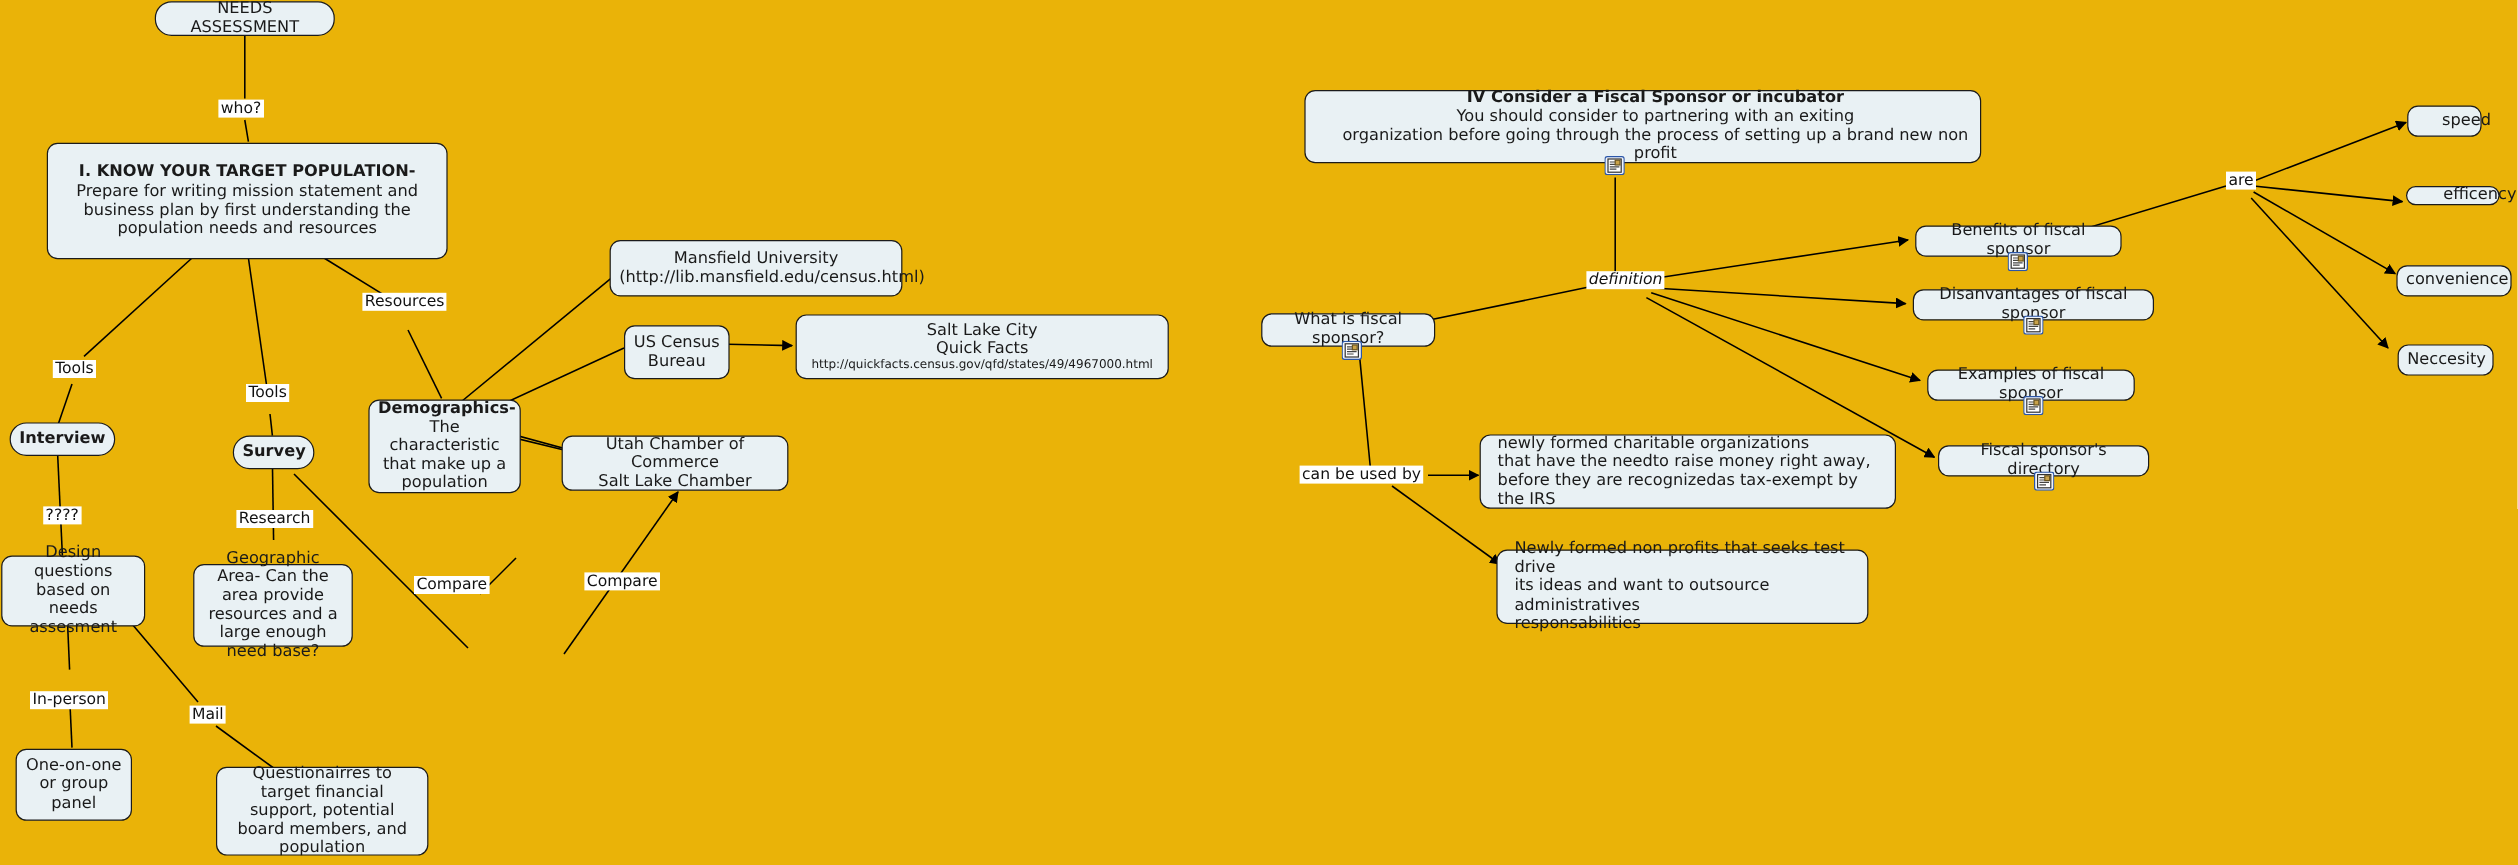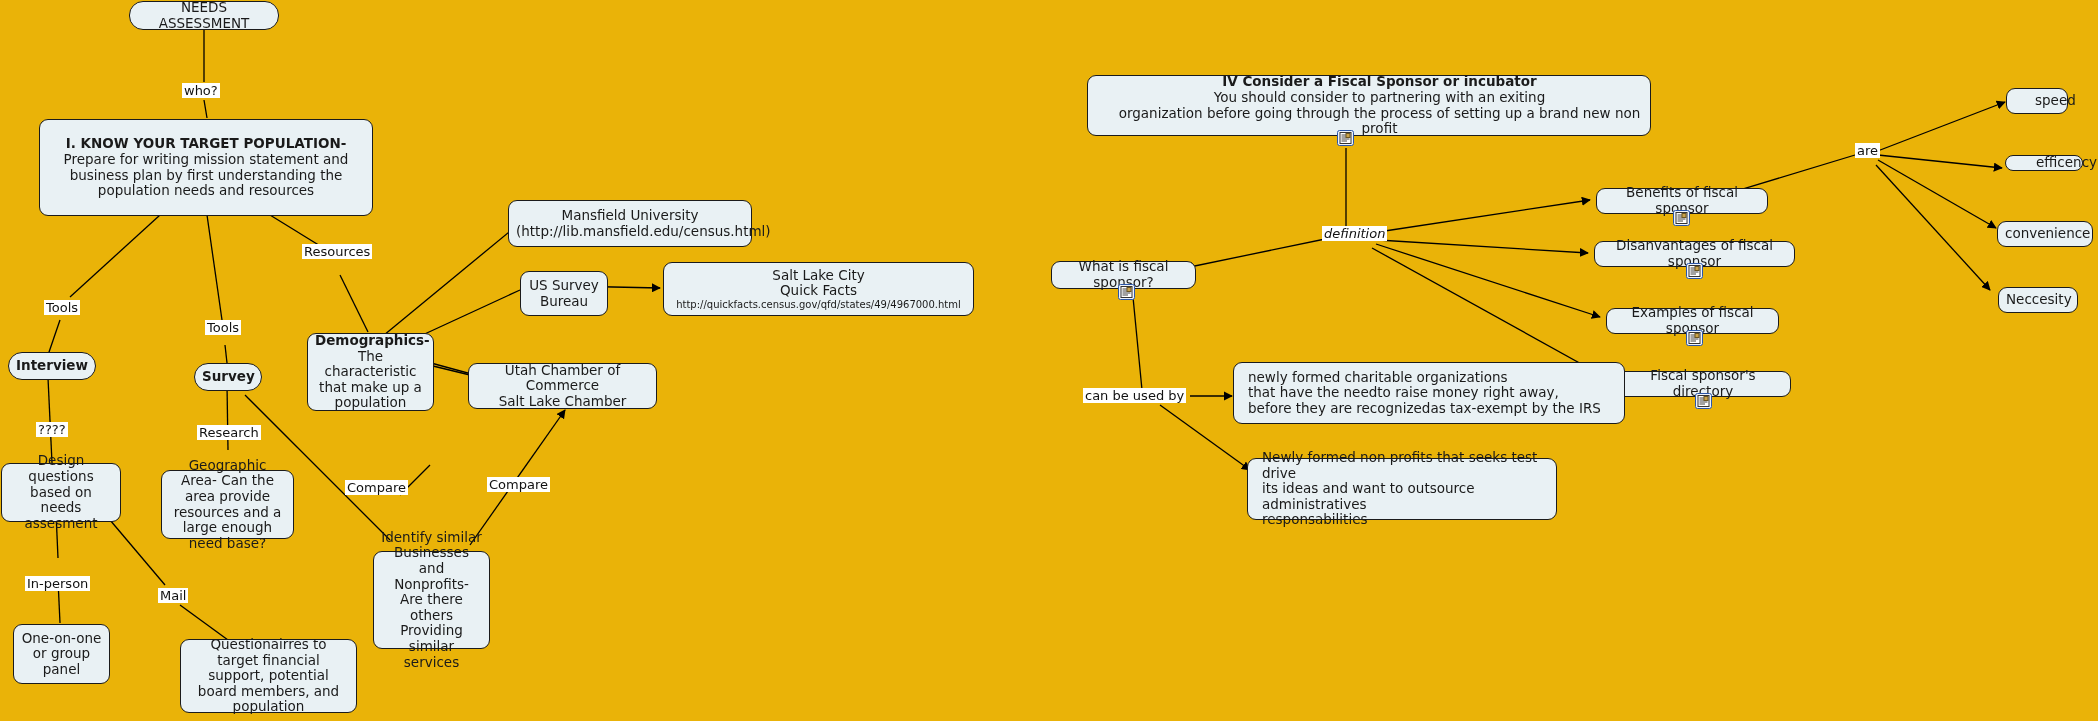--- a/index.html
+++ b/index.html
@@ -162,21 +162,21 @@
 
   <div class="node" style="left:508px; top:200px; width:244px; height:47px;">
     <div class="inner">
       <span>Mansfield University</span><br>
       <span>(http://lib.mansfield.edu/census.html)</span>
     </div>
   </div>
 
   <div class="node" style="left:520px; top:271px; width:88px; height:45px;">
     <div class="inner">
-      <span>US Survey</span><br>
+      <span>US Census</span><br>
       <span>Bureau</span>
     </div>
   </div>
 
   <div class="node" style="left:663px; top:262px; width:311px; height:54px;">
     <div class="inner">
       <span>Salt Lake City</span><br>
       <span>Quick Facts</span><br>
       <span class="sml">http://quickfacts.census.gov/qfd/states/49/4967000.html</span>
     </div>
@@ -193,23 +193,20 @@
     <span class="inner">Design questions based on needs assesment</span>
   </div>
 
   <div class="node" style="left:161px; top:470px; width:133px; height:69px;">
     <div class="inner">
       <span>Geographic Area-</span>
       <span>Can the area provide resources and a large enough need base?</span>
     </div>
   </div>
 
-  <div class="node" style="left:373px; top:551px; width:117px; height:98px;">
-    <span class="inner">Identify similar Businesses and Nonprofits- Are there others Providing similar services</span>
-  </div>
 
   <div class="node" style="left:13px; top:624px; width:97px; height:60px;">
     <span class="inner">One-on-one or group panel</span>
   </div>
 
   <div class="node" style="left:180px; top:639px; width:177px; height:74px;">
     <span class="inner">Questionairres to target financial support, potential board members, and population</span>
   </div>
 
   <div class="linklabel" style="left:182px; top:83px;">who?</div>
@@ -310,21 +307,21 @@
       <rect x="0.5" y="0.5" width="16" height="15" rx="2" fill="#eef3fb" stroke="#2b56a8"></rect>
       <rect x="3" y="2.5" width="11" height="11" fill="#ffffff" stroke="#333"></rect>
       <line x1="4.5" y1="5" x2="12.5" y2="5" stroke="#444"></line>
       <line x1="4.5" y1="7" x2="12.5" y2="7" stroke="#444"></line>
       <line x1="4.5" y1="9" x2="12.5" y2="9" stroke="#444"></line>
       <line x1="4.5" y1="11" x2="10" y2="11" stroke="#444"></line>
       <rect x="9" y="3.5" width="4" height="4" fill="#c9a24a" stroke="#6b5520"></rect>
     </svg>
   </div>
 
-  <div class="node" style="left:1233px; top:362px; width:392px; height:62px; justify-content:flex-start;">
+  <div class="node" style="left:1233px; top:362px; width:347px; height:62px; justify-content:flex-start;">
     <div class="inner" style="text-align:left; padding-left:7px;">
       <span>newly formed charitable organizations</span><br>
       <span>that have the needto raise money right away,</span><br>
       <span>before they are recognizedas tax-exempt by the IRS</span>
     </div>
   </div>
 
   <div class="node" style="left:1247px; top:458px; width:310px; height:62px; justify-content:center;">
     <div class="inner" style="text-align:left; padding-left:7px;">
       <span>Newly formed non profits that seeks test drive</span><br>

